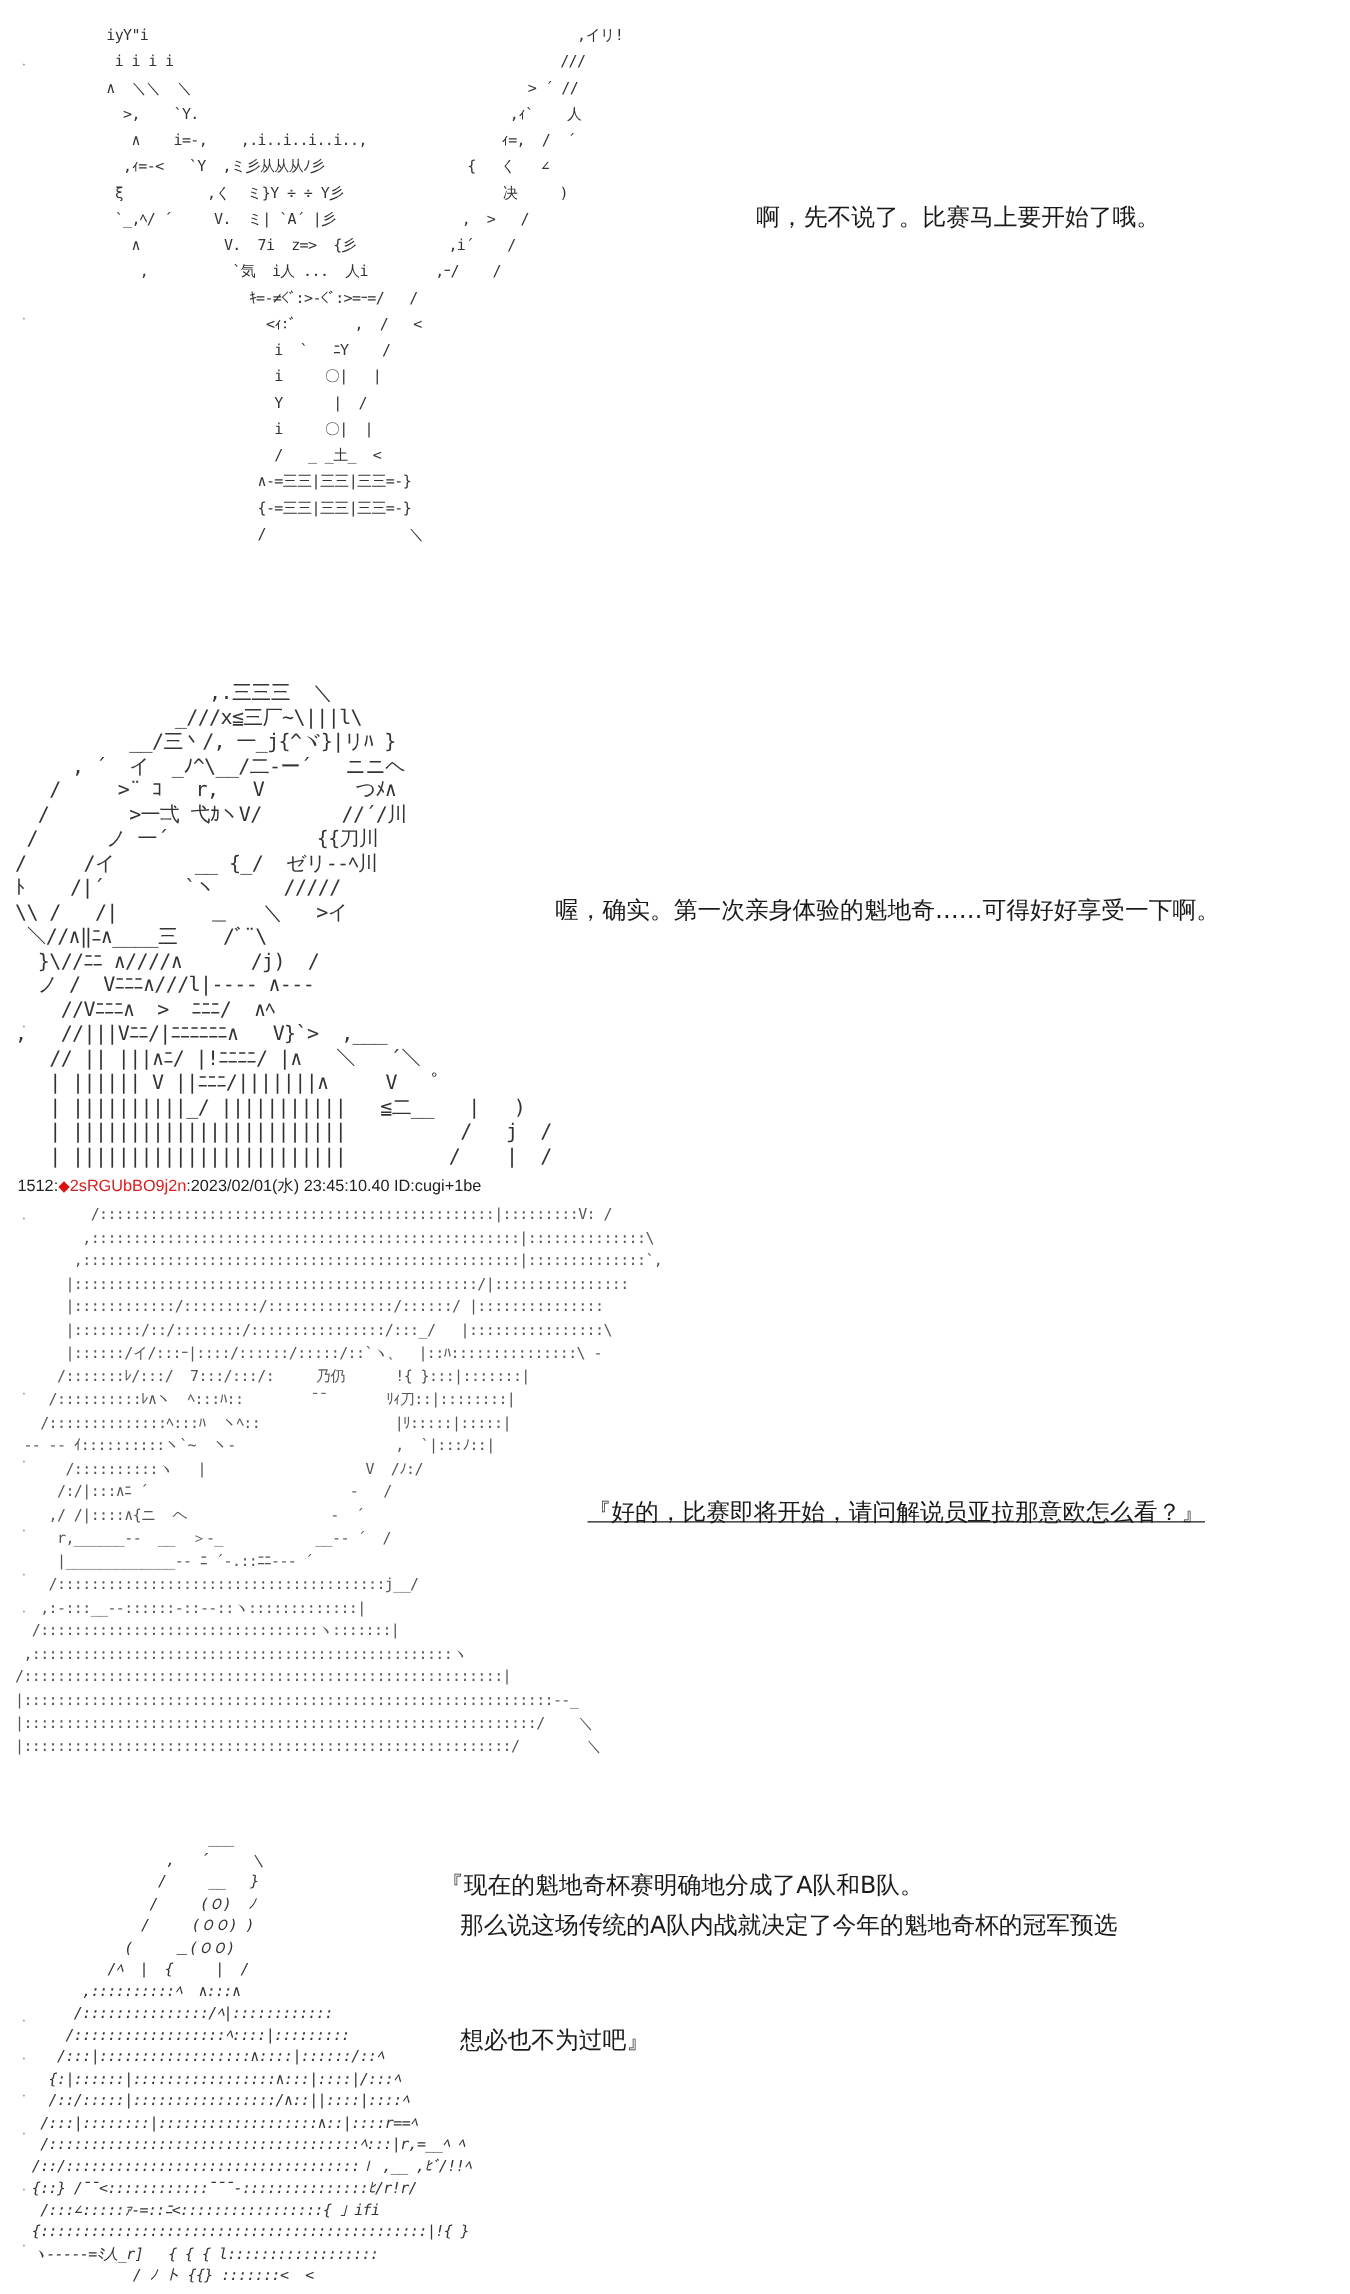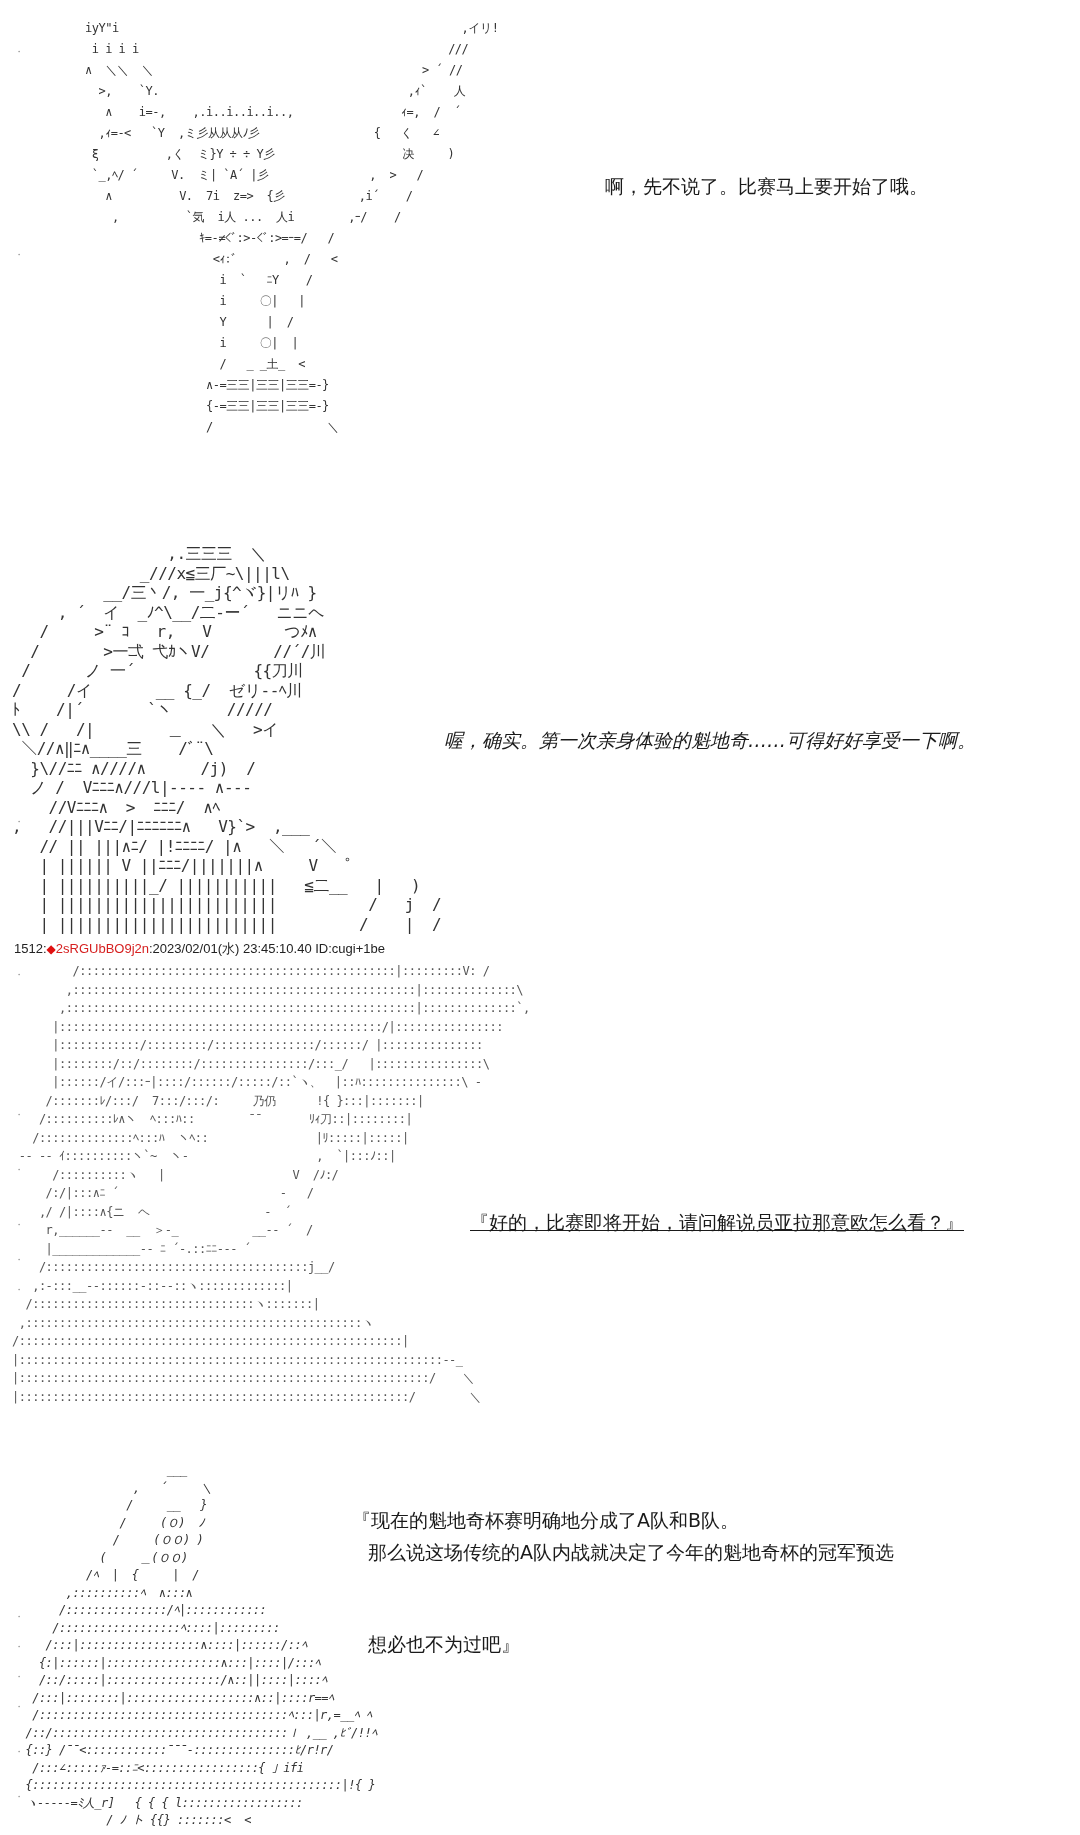--- a/index.html
+++ b/index.html
@@ -1,20 +1,20 @@
 <!DOCTYPE html>
 <html><head>
 <meta charset="utf-8">
 <style>
   html, body { margin: 0; padding: 0; background: #ffffff; }
   body { width: 1080px; height: 1835px; position: relative; overflow: hidden;
          font-family: "DejaVu Sans", sans-serif; color: #1a1a1a; }
   .art { position: absolute; margin: 0; white-space: pre; font-family: "DejaVu Sans Mono", monospace;
          font-size: 12px; line-height: 14px; color: #333; letter-spacing: -0.5px; }
-  .dlg { position: absolute; font-size: 19px; line-height: 24px; color: #1a1a1a; white-space: nowrap; margin-top: 12px; }
+  .dlg { position: absolute; font-size: 19px; line-height: 24px; color: #1a1a1a; white-space: nowrap; }
   .dot { position: absolute; font-size: 10px; color: #999; left: 14px; }
   .post-header { position: absolute; left: 14px; top: 940px; font-size: 13px; color: #222;
                  font-family: Liberation Sans, sans-serif; white-space: nowrap; }
   .post-header .trip { color: #d62020; }
   .post-header .diamond { color: #e01010; font-size: 12px; }
 </style>
 </head>
 <body>
 
 <section>
@@ -55,21 +55,21 @@
  ＼//∧‖ﾆ∧____三    /ﾞ¨\
   }\//ﾆﾆ ∧////∧      /j)  /
   ノ /  Vﾆﾆﾆ∧///l|---- ∧---
     //Vﾆﾆﾆ∧  &gt;  ﾆﾆﾆ/  ∧ﾍ
 ,   //|||Vﾆﾆ/|ﾆﾆﾆﾆﾆﾆ∧   V}`&gt;  ,___
    // || |||∧ﾆ/ |!ﾆﾆﾆﾆ/ |∧   ＼   ´＼
    | |||||| V ||ﾆﾆﾆ/|||||||∧     V   ﾟ
    | ||||||||||_/ |||||||||||   ≦二__   |   )
    | ||||||||||||||||||||||||          /   j  /
    | ||||||||||||||||||||||||         /    |  /</pre>
-  <div class="dlg" style="left:444px; top:716px;font-style:italic;">喔，确实。第一次亲身体验的魁地奇……可得好好享受一下啊。</div>
+  <div class="dlg" style="left:444px; top:716px;">喔，确实。第一次亲身体验的魁地奇……可得好好享受一下啊。</div>
 </section>
 
 <div class="post-header">
   <span>1512</span><span>:</span><span class="diamond">◆</span><span class="trip">2sRGUbBO9j2n</span><span>:2023/02/01(水) 23:45:10.40</span>
   <span>ID:cugi+1be</span>
 </div>
 
 <section>
   <pre class="art" style="left:12px; top:962px; font-size:12px; line-height:18.5px; color:#555;">         /:::::::::::::::::::::::::::::::::::::::::::::::|:::::::::V: /
         ,:::::::::::::::::::::::::::::::::::::::::::::::::::|::::::::::::::\

